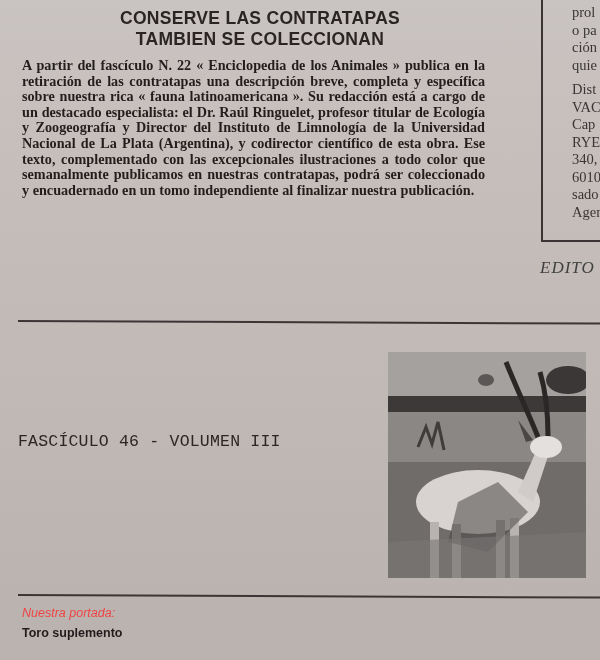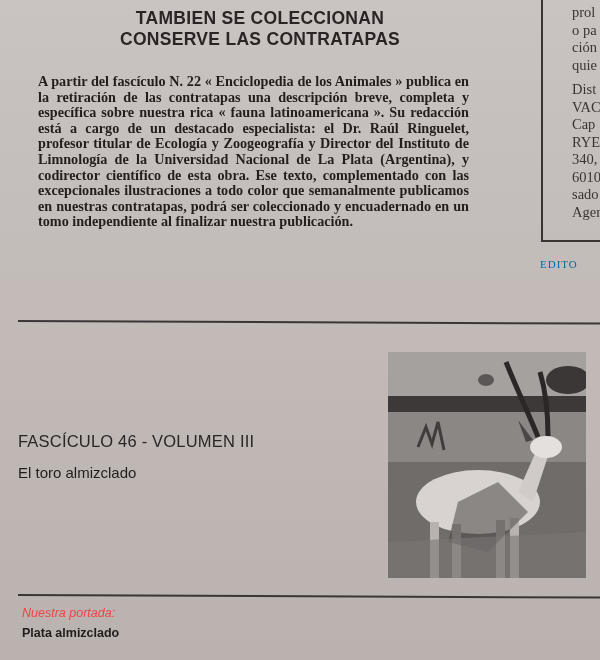--- a/index.html
+++ b/index.html
@@ -12,42 +12,43 @@
       position:absolute; left:60px; top:8px; width:400px; text-align:center;
       font-family:"Liberation Sans", sans-serif; font-weight:bold;
       font-size:17.5px; line-height:21px; color:#2a2524; letter-spacing:0.3px;
     }
     .body-text {
       position:absolute; left:22px; top:58px; width:463px;
       font-family:"Liberation Serif", serif; font-weight:bold;
       font-size:14.2px; line-height:15.6px; color:#231e1d;
       text-align:justify;
     }
-    .body-text p { margin:16px; }
+    .body-text p { margin:0; }
     .sidebar-box {
       position:absolute; left:541px; top:-2px; width:70px; height:242px;
       border-left:2px solid #3a3534; border-bottom:2px solid #3a3534;
     }
     .sidebar-text {
       position:absolute; left:572px; top:4px; width:40px; overflow:hidden;
       font-family:"Liberation Serif", serif; font-size:14.5px; line-height:17.5px;
       color:#3a3534; white-space:nowrap;
     }
     .sidebar-text .gap { height:7px; }
     .editor-label {
       position:absolute; left:540px; top:258px;
-      font-family:"Liberation Serif", serif; font-size:11px; color:#0369a1; letter-spacing:1px;
+      font-family:"Liberation Serif", serif; font-size:17px; color:#404040; letter-spacing:1px;
       white-space:nowrap;
+      font-style:italic;
     }
     .rule {
       position:absolute; height:2px; background:#3b3635;
     }
     .fasciculo {
       position:absolute; left:18px; top:432px;
-      font-family:Liberation Sans, sans-serif; font-size:16.5px; color:#2b2625; letter-spacing:0.2px;
+      font-family:Liberation Mono, monospace; font-size:16.5px; color:#2b2625; letter-spacing:0.2px;
     }
     .titles {
       position:absolute; left:18px; top:462px;
       font-family:"Liberation Sans", sans-serif; font-size:15px; line-height:21px; color:#221d1c;
     }
     .photo {
       position:absolute; left:388px; top:352px; width:198px; height:226px;
       background: linear-gradient(180deg,#9a9694 0%, #8c8886 18%, #3f3c3b 22%, #5a5755 26%, #8d8a88 40%, #6e6b69 65%, #7f7c7a 100%);
       overflow:hidden;
     }
@@ -57,22 +58,22 @@
     }
     .footer-value {
       position:absolute; left:22px; top:626px;
       font-family:"Liberation Sans", sans-serif; font-size:12.5px; font-weight:bold; color:#221d1c;
     }
   </style>
 </head>
 <body>
 
 <div class="headline">
+  <div>CONSERVE LAS CONTRATAPAS</div>
   <div>TAMBIEN SE COLECCIONAN</div>
-  <div>CONSERVE LAS CONTRATAPAS</div>
 </div>
 
 <div class="body-text">
   <p>A partir del fascículo N. 22 « Enciclopedia de los Animales » publica en la retiración de las contratapas una descripción breve, completa y específica sobre nuestra rica « fauna latinoamericana ». Su redacción está a cargo de un destacado especialista: el Dr. Raúl Ringuelet, profesor titular de Ecología y Zoogeografía y Director del Instituto de Limnología de la Universidad Nacional de La Plata (Argentina), y codirector científico de esta obra. Ese texto, complementado con las excepcionales ilustraciones a todo color que semanalmente publicamos en nuestras contratapas, podrá ser coleccionado y encuadernado en un tomo independiente al finalizar nuestra publicación.</p>
 </div>
 
 <div class="sidebar-box"></div>
 <div class="sidebar-text">
   <div>prol</div>
   <div>o pa</div>
@@ -87,21 +88,20 @@
   <div>6010</div>
   <div>sado</div>
   <div>Agen</div>
 </div>
 <div class="editor-label">EDITO</div>
 
 <div class="rule" style="left:18px; top:320px; width:582px; transform:rotate(0.25deg); transform-origin:left center;"></div>
 
 <div class="fasciculo">FASCÍCULO 46 - VOLUMEN III</div>
 <div class="titles">
-  <div>El toro almizclado</div>
 </div>
 
 <div class="photo">
   <svg width="198" height="226" viewBox="0 0 198 226">
     <rect x="0" y="0" width="198" height="48" fill="#a5a19f"></rect>
     <ellipse cx="180" cy="28" rx="22" ry="14" fill="#3a3736"></ellipse>
     <ellipse cx="98" cy="28" rx="8" ry="6" fill="#5a5756"></ellipse>
     <rect x="0" y="44" width="198" height="16" fill="#3c3938"></rect>
     <rect x="0" y="60" width="198" height="50" fill="#8a8785"></rect>
     <rect x="0" y="110" width="198" height="116" fill="#6f6c6a"></rect>
@@ -117,13 +117,13 @@
     <rect x="108" y="168" width="9" height="58" fill="#a8a3a0"></rect>
     <rect x="122" y="166" width="9" height="60" fill="#b8b3b0"></rect>
     <path d="M70 150 L110 130 L140 160 L100 200 L60 190 Z" fill="#4b4847" opacity="0.55"></path>
     <path d="M0 190 L198 180 L198 226 L0 226 Z" fill="#7a7775" opacity="0.6"></path>
   </svg>
 </div>
 
 <div class="rule" style="left:18px; top:594px; width:582px; transform:rotate(0.25deg); transform-origin:left center;"></div>
 
 <div class="footer-label">Nuestra portada:</div>
-<div class="footer-value">Plata almizclado</div>
+<div class="footer-value">Toro suplemento</div>
 
 </body></html>

